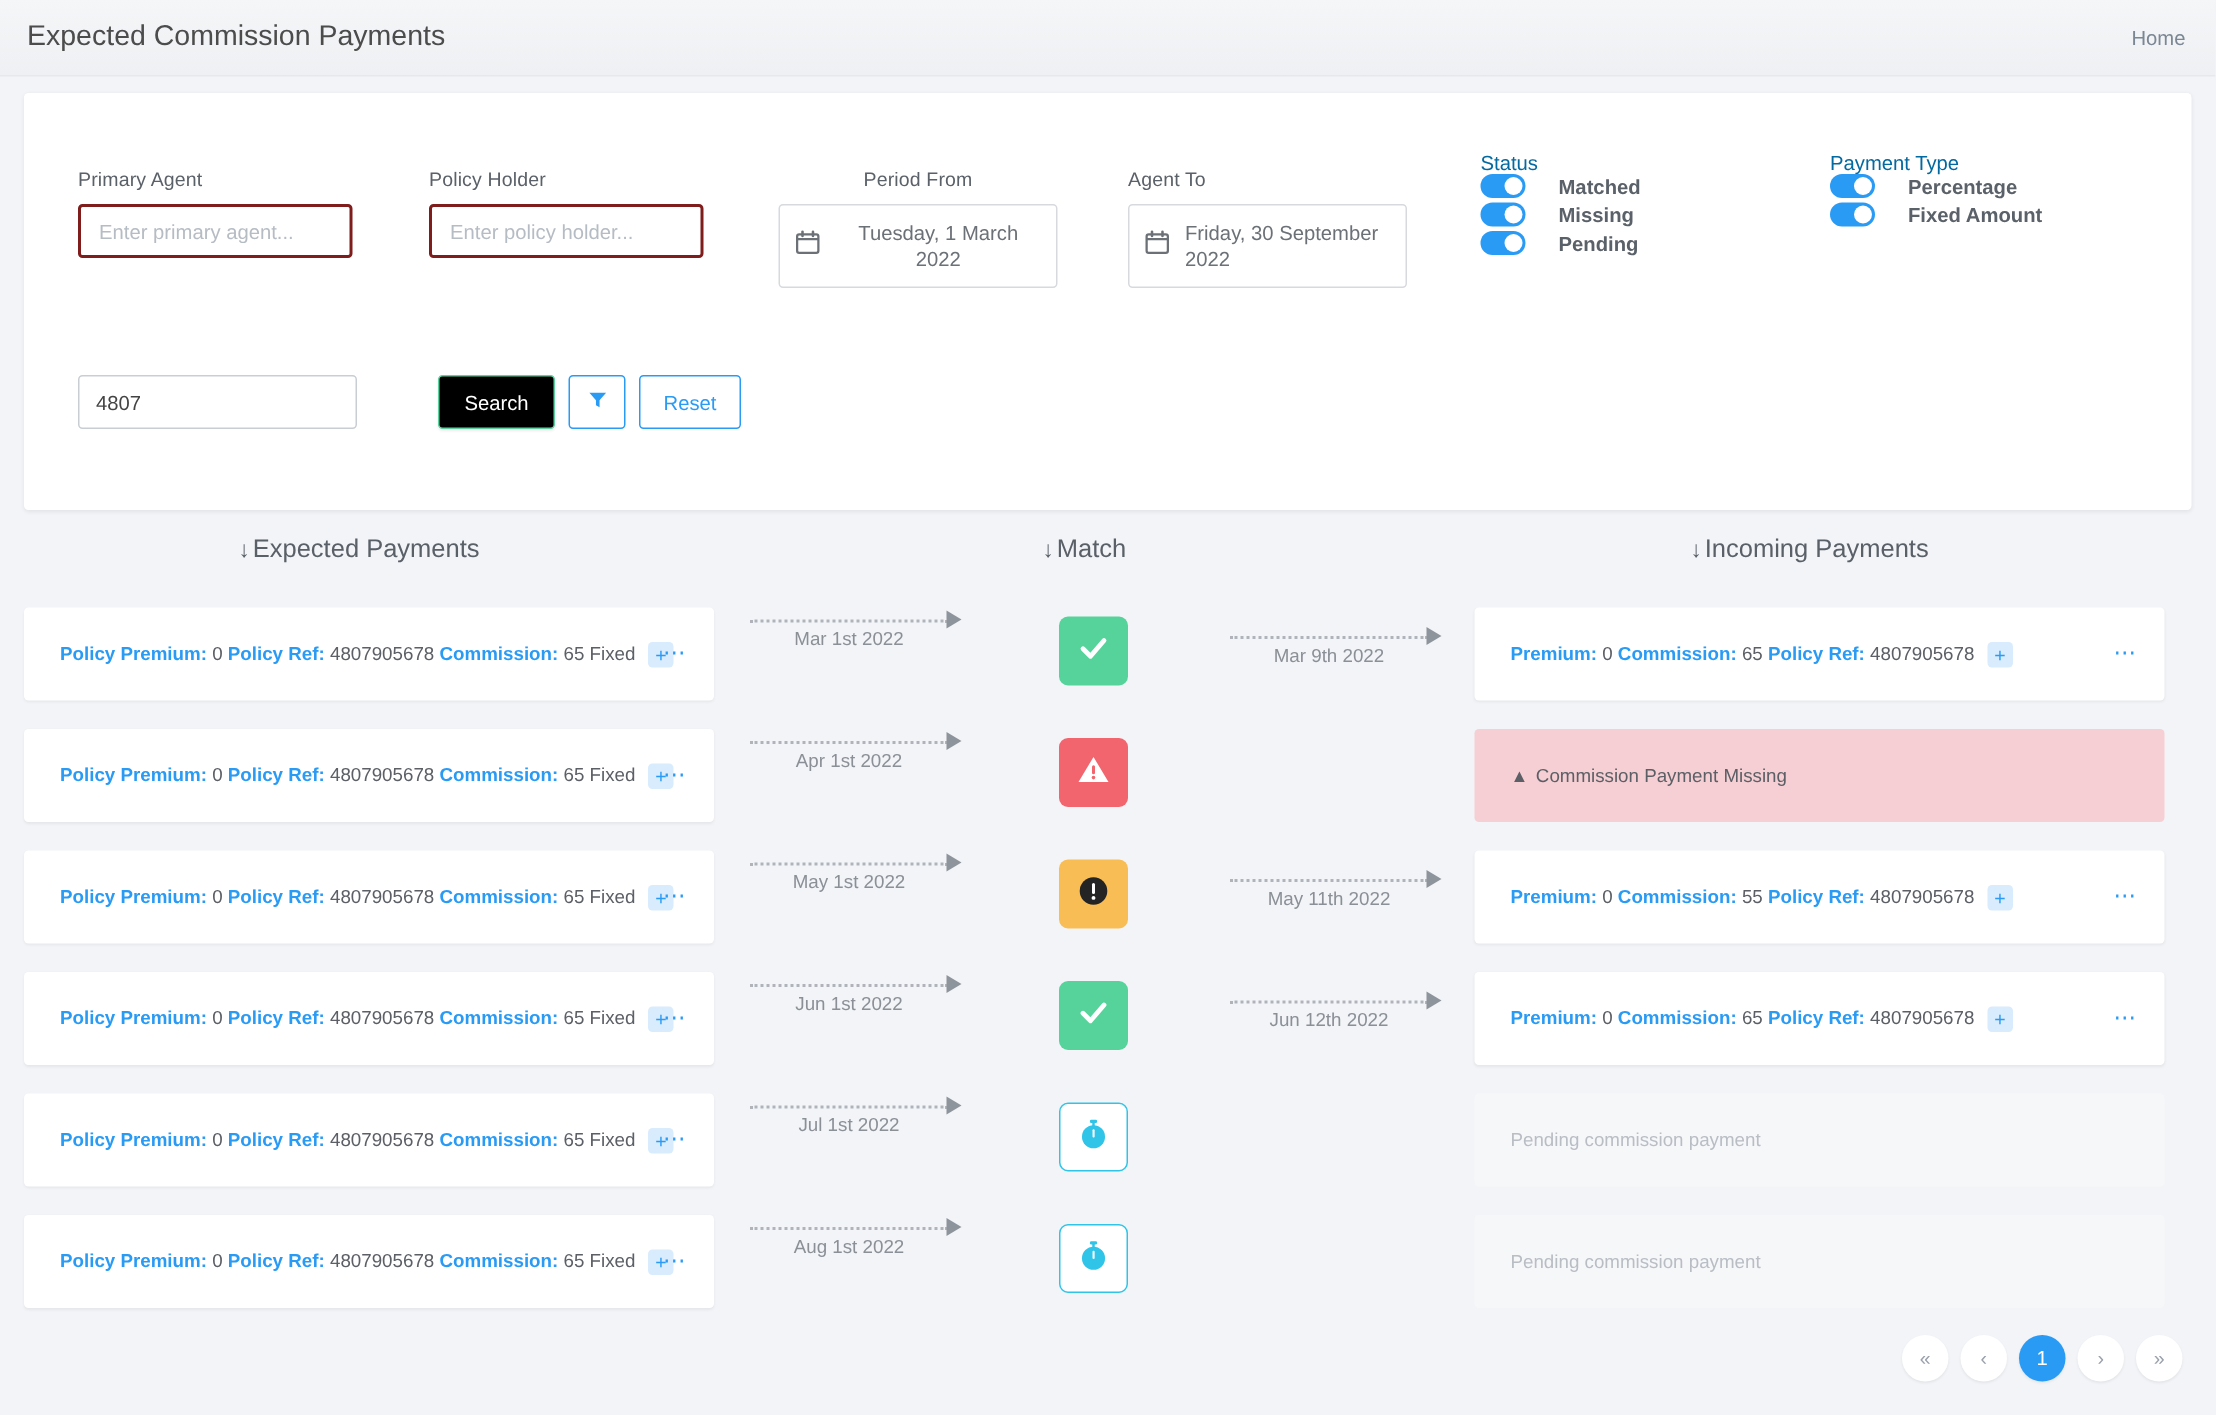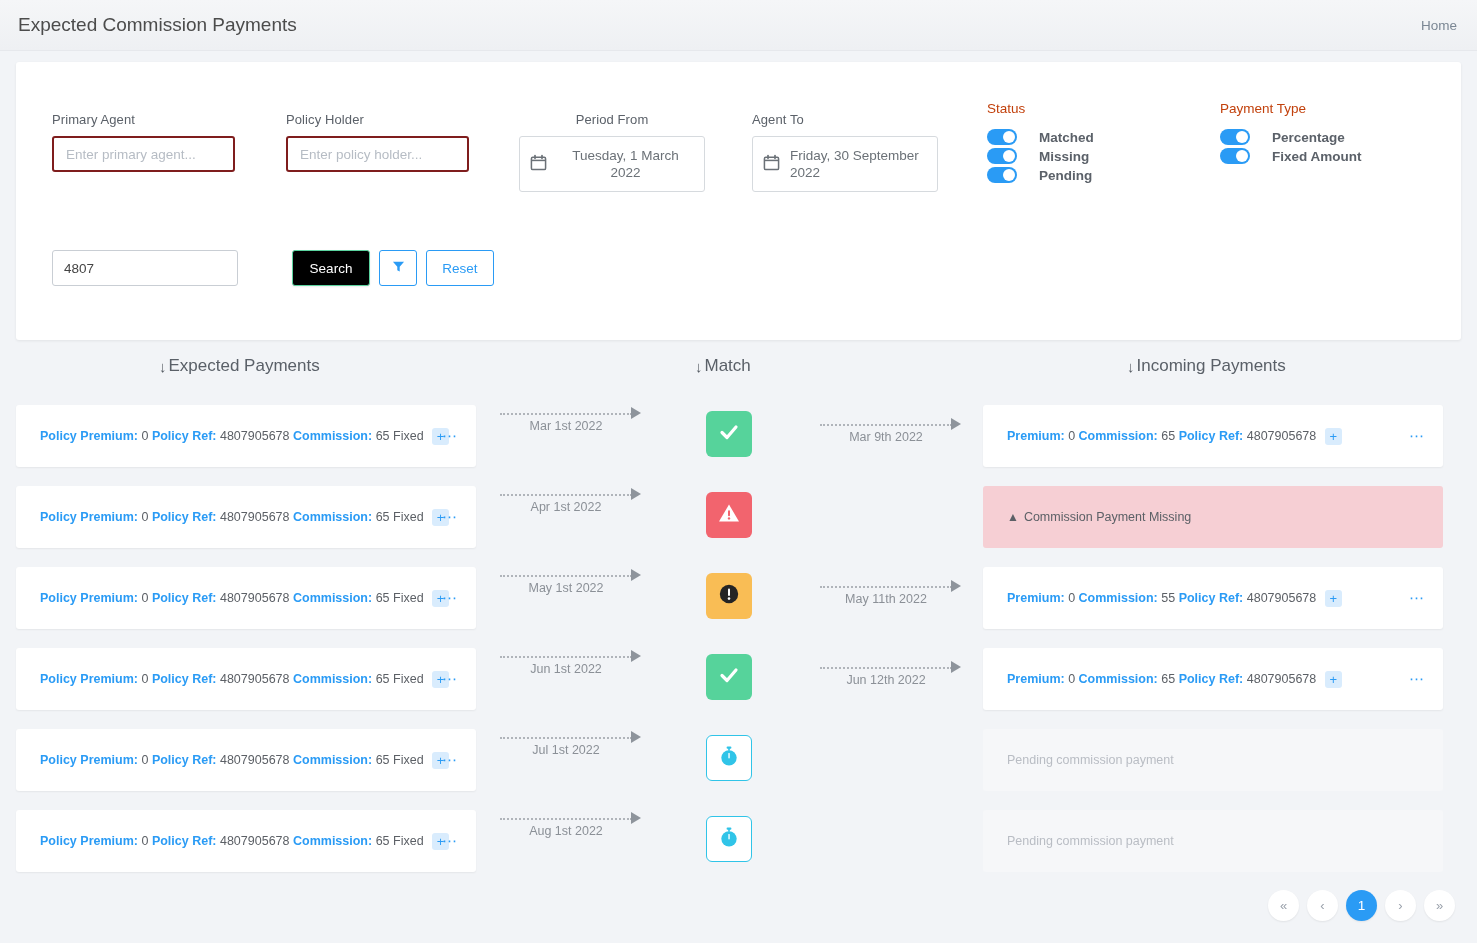--- a/index.html
+++ b/index.html
@@ -59,21 +59,21 @@
   .switch {
     width: 30px; height: 16px; border-radius: 9px;
     background: #2a9bf5; position: relative; cursor: pointer; flex: 0 0 auto;
   }
   .switch .knob {
     position: absolute; top: 2px; right: 2px;
     width: 12px; height: 12px; border-radius: 50%;
     background: #fff;
   }
   .toggle-label { font-size: 13.5px; font-weight: bold; color: #5b6169; margin-left: 12px; }
-  .group-caption { font-size: 13.5px; color: #c2410c; margin-bottom: 13px; }
+  .group-caption { font-size: 13.5px; color: #0369a1; }
 
   
   .search-input {
     width: 186px; height: 36px;
     border: 1px solid #c9ced4; border-radius: 3px;
     font-size: 13.5px; color: #444; padding: 0 11px;
     font-family: "Liberation Sans", sans-serif; outline: none;
   }
   .btn {
     height: 36px; border-radius: 3px; font-size: 13.5px;

